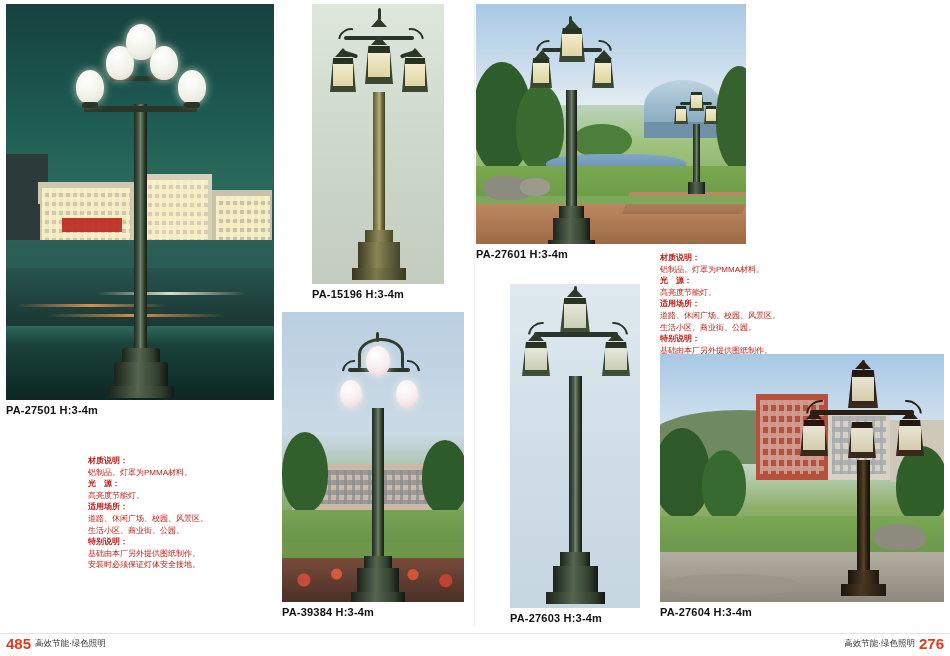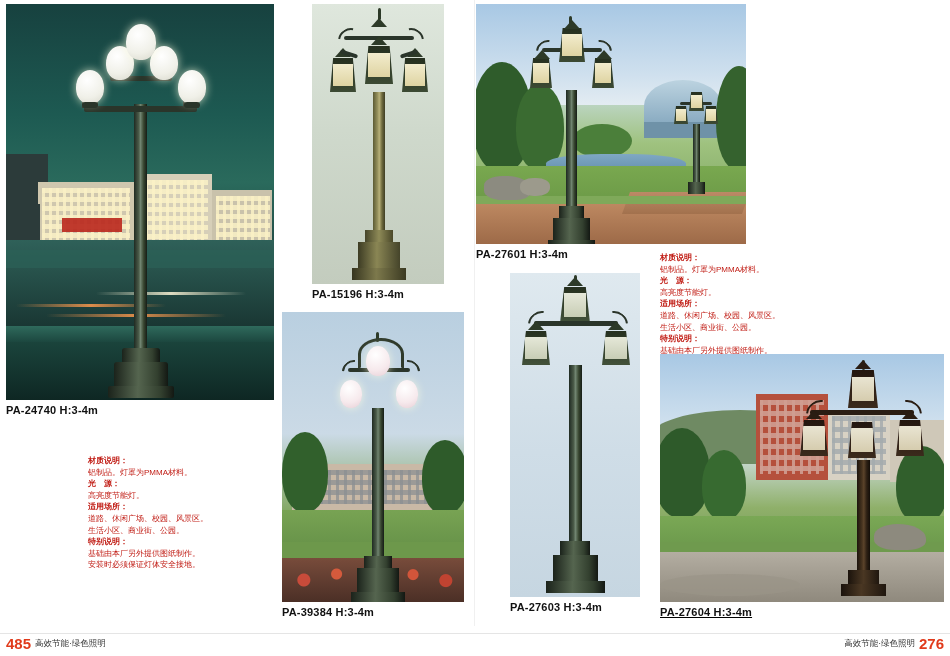--- a/index.html
+++ b/index.html
@@ -159,21 +159,21 @@
           <div class="globe" style="left:112px;top:52px;width:28px;height:34px;"></div>
           <div class="globe" style="left:40px;top:28px;width:28px;height:34px;"></div>
           <div class="globe" style="left:84px;top:28px;width:28px;height:34px;"></div>
           <div class="globe" style="left:60px;top:6px;width:30px;height:36px;"></div>
 
           <div class="arm" style="left:16px;top:84px;width:16px;height:6px;border-radius:3px;"></div>
           <div class="arm" style="left:118px;top:84px;width:16px;height:6px;border-radius:3px;"></div>
         </div>
       </div>
     </div>
-    <div class="cap">PA-24740  H:3-4m</div>
+    <div class="cap">PA-27501  H:3-4m</div>
   </div>
 
   <div class="spec" style="left:88px;top:455px;">
     <p class="hd">材质说明：</p>
     <p>铝制品。灯罩为PMMA材料。</p>
     <p class="hd">光　源：</p>
     <p>高亮度节能灯。</p>
     <p class="hd">适用场所：</p>
     <p>道路、休闲广场、校园、风景区。</p>
     <p>生活小区、商业街、公园。</p>
@@ -349,21 +349,21 @@
     <p>高亮度节能灯。</p>
     <p class="hd">适用场所：</p>
     <p>道路、休闲广场、校园、风景区。</p>
     <p>生活小区、商业街、公园。</p>
     <p class="hd">特别说明：</p>
     <p>基础由本厂另外提供图纸制作。</p>
     <p>安装时必须保证灯体安全接地。</p>
   </div>
 
 
-  <div class="fig" style="left:510px;top:273px;width:130px;">
+  <div class="fig" style="left:510px;top:284px;width:130px;">
     <div class="photo" style="width:130px;height:324px;">
       <div class="scene-sky-blue">
         <div class="lamp" style="left:8px;top:2px;width:116px;height:320px;">
           <div class="finial" style="left:56px;top:0;height:10px;"></div>
           <div class="lantern" style="left:42px;top:12px;width:30px;height:36px;clip-path:polygon(14% 0,86% 0,100% 100%,0 100%);
                background:linear-gradient(180deg,#26301f,#42513a);">
             <div class="glass" style="background:linear-gradient(180deg,#eff1e2,#cfd4bc);"></div>
           </div>
           <div class="cap-top" style="left:49px;top:2px;"></div>
           <div class="arm" style="left:16px;top:46px;width:84px;height:5px;"></div>
@@ -382,21 +382,21 @@
           <div class="pole" style="left:51px;top:90px;width:13px;height:178px;"></div>
           <div class="base" style="left:42px;top:266px;width:30px;height:14px;"></div>
           <div class="base" style="left:35px;top:280px;width:45px;height:26px;"></div>
           <div class="base" style="left:28px;top:306px;width:59px;height:12px;"></div>
         </div>
       </div>
     </div>
     <div class="cap">PA-27603  H:3-4m</div>
   </div>
 
-  <div class="fig" style="left:660px;top:354px;width:284px;text-decoration:underline;">
+  <div class="fig" style="left:660px;top:354px;width:284px;">
     <div class="photo" style="width:284px;height:248px;">
       <div class="scene-day" style="background:linear-gradient(180deg,#c6d8e6 0%,#d5e2ea 38%,#8fb06a 62%,#587f42 100%);">
         <div class="sky" style="height:40%;"></div>
 
         <div style="position:absolute;left:-10px;top:56px;width:180px;height:54px;border-radius:50% 50% 0 0;background:#6f8a63;"></div>
 
         <div style="position:absolute;left:96px;top:40px;width:72px;height:86px;background:#b5503c;"></div>
         <div class="win-grid" style="left:100px;top:46px;width:64px;height:74px;opacity:.5;
              background-image:linear-gradient(90deg, rgba(235,235,230,.9) 42%, rgba(0,0,0,0) 42%),
                               linear-gradient(180deg, rgba(235,235,230,.9) 50%, rgba(0,0,0,0) 50%);

